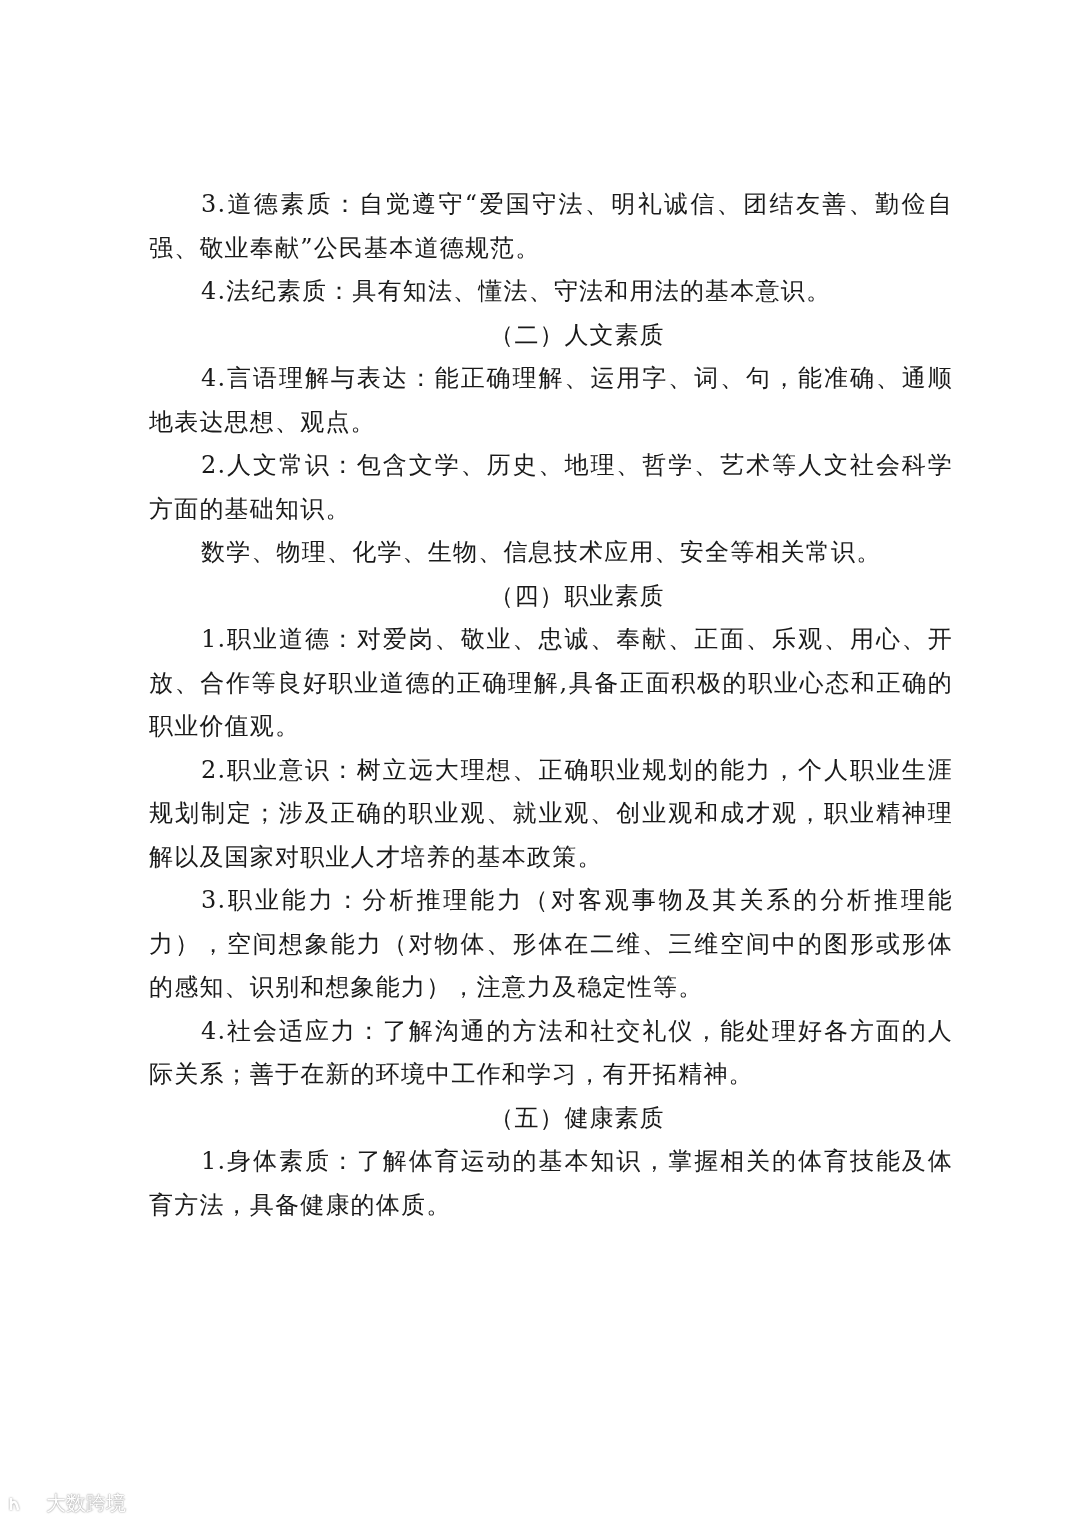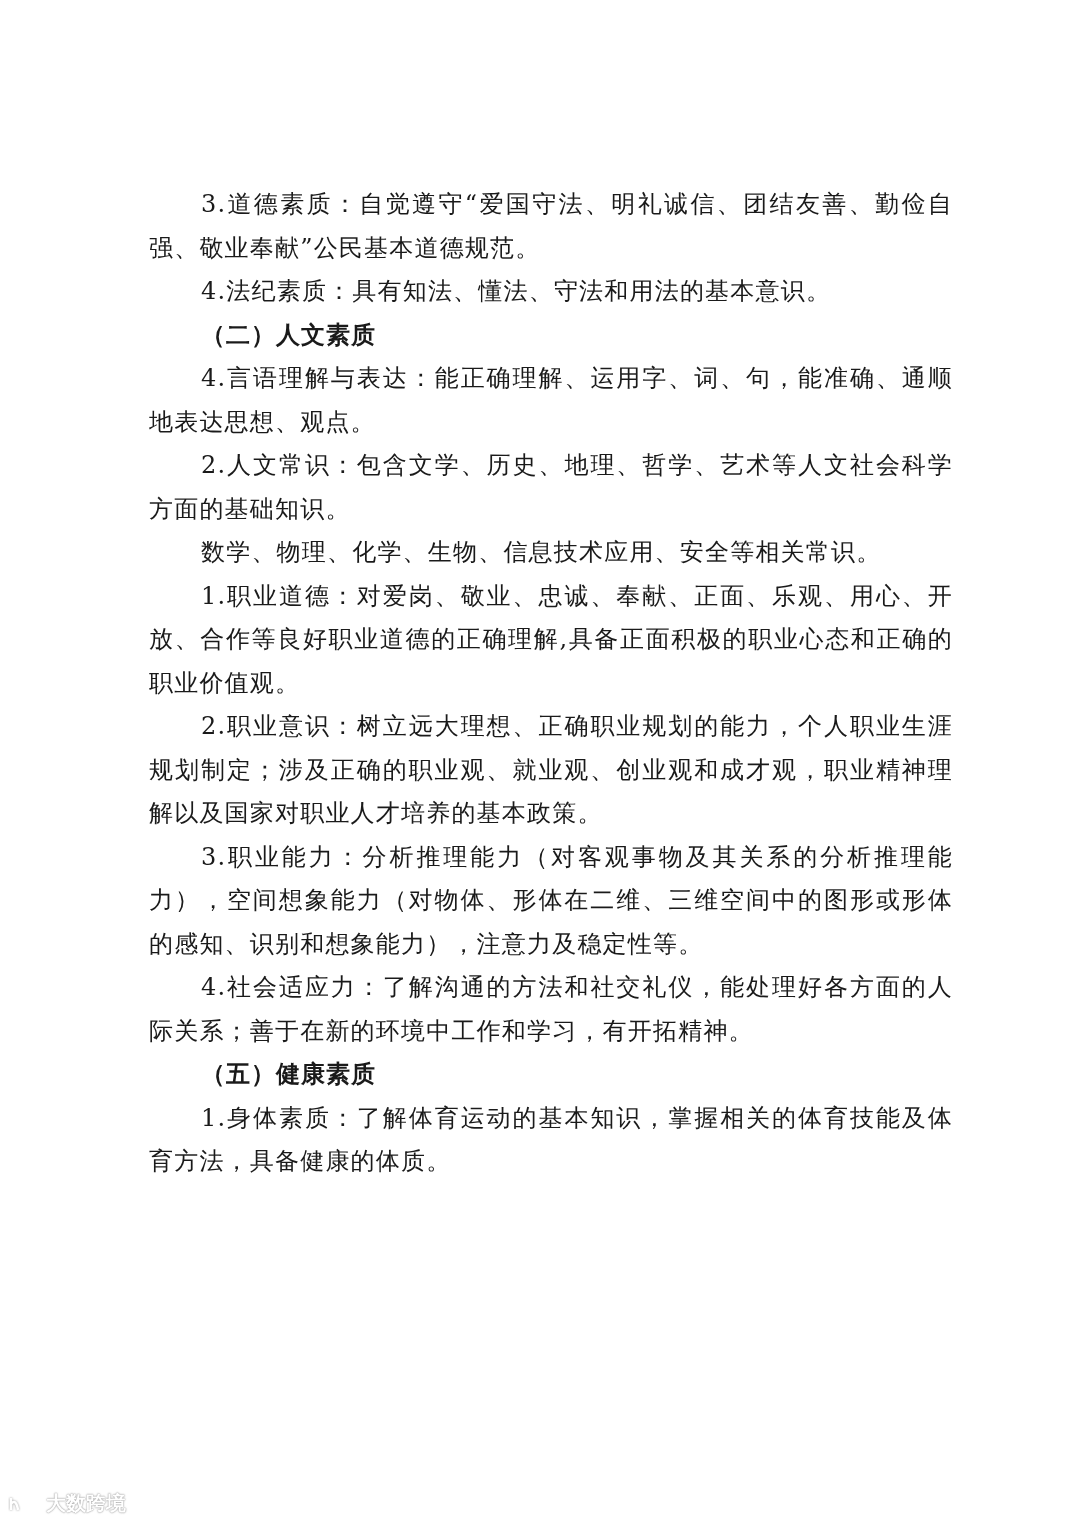--- a/index.html
+++ b/index.html
@@ -25,56 +25,58 @@
       font-size: 24px;
       line-height: 43.5px;
       text-indent: 52px;
       text-align: justify;
       letter-spacing: 1.2px;
       margin: 0;
     }
     .heading {
       font-size: 24px;
       line-height: 43.5px;
-      font-weight: bold;
+      font-weight: normal;
       margin: 0;
       padding-left: 52px;
       font-family: "DejaVu Sans", "Liberation Sans", sans-serif;
       letter-spacing: 1px;
+      text-align: center;
     }
     .watermark {
       position: absolute;
       left: 8px;
       top: 1490px;
       display: flex;
       align-items: center;
       gap: 4px;
       color: #ffffff;
       font-family: "DejaVu Sans", sans-serif;
       font-size: 20px;
-      font-weight: bold;
+      font-weight: normal;
       text-shadow: 0 0 2px #8a8a8a, 0 0 1px #8a8a8a;
       opacity: 0.85;
       justify-content: space-between;
     }
     .wm-logo {
       width: 34px;
       height: 20px;
     }
   </style>
 </head>
 <body>
 
 <div class="page">
   <p class="para">3.道德素质：自觉遵守“爱国守法、明礼诚信、团结友善、勤俭自强、敬业奉献”公民基本道德规范。</p>
   <p class="para">4.法纪素质：具有知法、懂法、守法和用法的基本意识。</p>
   <p class="heading">（二）人文素质</p>
   <p class="para">4.言语理解与表达：能正确理解、运用字、词、句，能准确、通顺地表达思想、观点。</p>
   <p class="para">2.人文常识：包含文学、历史、地理、哲学、艺术等人文社会科学方面的基础知识。</p>
   <p class="para">数学、物理、化学、生物、信息技术应用、安全等相关常识。</p>
+  <p class="heading">（四）职业素质</p>
   <p class="para">1.职业道德：对爱岗、敬业、忠诚、奉献、正面、乐观、用心、开放、合作等良好职业道德的正确理解,具备正面积极的职业心态和正确的职业价值观。</p>
   <p class="para">2.职业意识：树立远大理想、正确职业规划的能力，个人职业生涯规划制定；涉及正确的职业观、就业观、创业观和成才观，职业精神理解以及国家对职业人才培养的基本政策。</p>
   <p class="para">3.职业能力：分析推理能力（对客观事物及其关系的分析推理能力），空间想象能力（对物体、形体在二维、三维空间中的图形或形体的感知、识别和想象能力），注意力及稳定性等。</p>
   <p class="para">4.社会适应力：了解沟通的方法和社交礼仪，能处理好各方面的人际关系；善于在新的环境中工作和学习，有开拓精神。</p>
   <p class="heading">（五）健康素质</p>
   <p class="para">1.身体素质：了解体育运动的基本知识，掌握相关的体育技能及体育方法，具备健康的体质。</p>
 </div>
 
 <div class="watermark">
   <svg class="wm-logo" viewBox="0 0 34 20">

